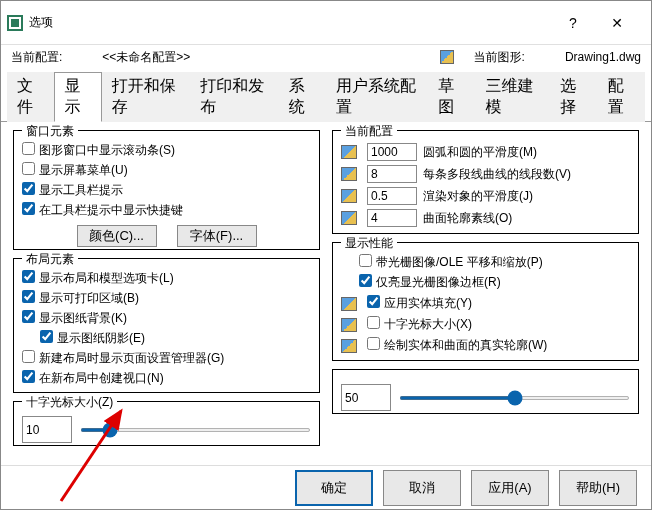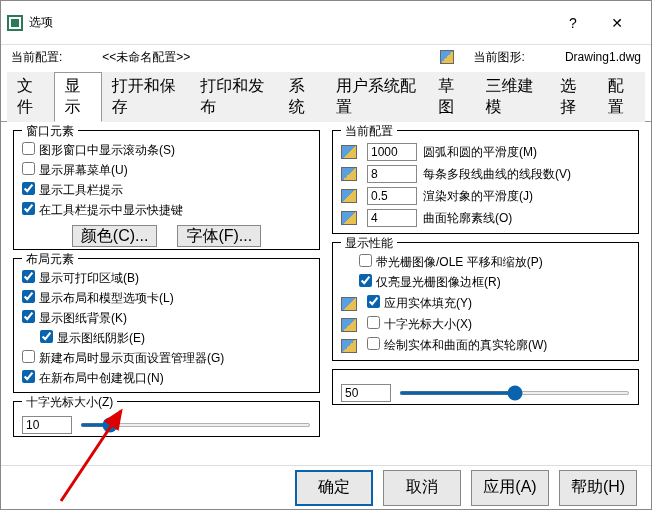--- a/index.html
+++ b/index.html
@@ -18,27 +18,27 @@
 .tab{padding:3px 9px;border:1px solid transparent;cursor:pointer;font-size:16px;position:relative;top:1px;background:#f0f0f0}
 .tab.active{border:1px solid #999;border-bottom:1px solid #fff;background:#fff}
 .content{flex:1;padding:8px 12px;display:flex;gap:12px}
 .col{flex:1;display:flex;flex-direction:column;gap:8px}
 .group{border:1px solid #000000;padding:8px 8px 2px 8px;position:relative}
 .group-title{position:absolute;top:-8px;left:8px;background:#fff;padding:0 4px;font-size:12px}
 .chk{display:flex;align-items:flex-start;margin:3px 0;gap:4px}
 .chk input{width:13px;height:13px;accent-color:#0a64ad}
 .chk.indent{margin-left:18px}
 .btnrow{display:flex;gap:20px;margin-top:6px;justify-content:center}
-.winbtn{min-width:80px;height:22px;border:1px solid #888;background:#e8e8e8;font-size:16px;cursor:pointer;padding:0 8px}
+.winbtn{min-width:80px;height:22px;border:1px solid #888;background:#e8e8e8;font-size:13px;cursor:pointer;padding:0 8px}
 .prow{display:flex;align-items:center;margin:4px 0;gap:6px}
 .prow .pi{width:16px;height:14px}
 .prow input[type=text]{width:50px;height:18px;border:1px solid #888;padding:0 3px;font-size:12px}
 .prow .plabel{flex:1}
 .sliderrow{display:flex;align-items:center;gap:8px;margin-top:6px}
-.sliderrow input[type=text]{width:50px;height:18px;border:1px solid #888;padding:0 3px;font-size:12px}
+.sliderrow input[type=text]{width:50px;height:27px;border:1px solid #888;padding:0 3px;font-size:12px}
 .sliderrow input[type=range]{flex:1;height:4px;accent-color:#0a64ad}
 .footer{height:44px;display:flex;align-items:center;justify-content:flex-end;gap:10px;padding:0 14px;border-top:1px solid #ddd}
 .footer .winbtn{min-width:78px;height:36px}
 .footer .winbtn.primary{border:2px solid #0a64ad}
 .arrow{position:absolute;left:50px;top:400px;pointer-events:none}
 .arrow svg{overflow:visible}
 </style>
 </head>
 <body>
 
@@ -102,25 +102,25 @@
         <div class="btnrow">
           <button class="winbtn">颜色(C)...</button>
           <button class="winbtn">字体(F)...</button>
         </div>
       </div>
 
       <div class="group">
         <div class="group-title">布局元素</div>
         <label class="chk">
             <input type="checkbox" checked="" style="">
+            <span>显示布局和模型选项卡(L)</span>
+          </label>
+        <label class="chk">
+            <input type="checkbox" checked="" style="">
             <span>显示可打印区域(B)</span>
-          </label>
-        <label class="chk">
-            <input type="checkbox" checked="" style="">
-            <span>显示布局和模型选项卡(L)</span>
           </label>
         <label class="chk">
             <input type="checkbox" checked="" style="">
             <span>显示图纸背景(K)</span>
           </label>
         <label class="chk indent">
             <input type="checkbox" checked="" style="">
             <span>显示图纸阴影(E)</span>
           </label>
         <label class="chk">

